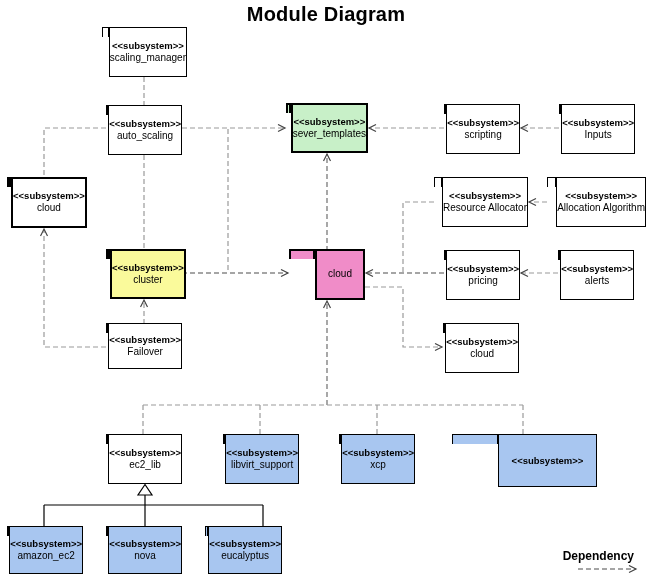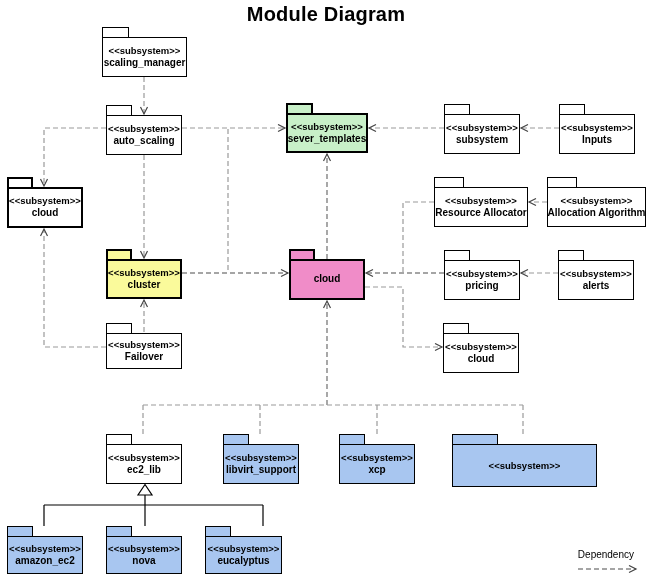--- a/index.html
+++ b/index.html
@@ -5,38 +5,38 @@
   html,body{margin:0;padding:0;background:#fff;}
   #canvas{
     position:relative;width:652px;height:583px;background:#ffffff;overflow:hidden;
     font-family:"Liberation Sans",sans-serif;
   }
   #title{
     position:absolute;left:0;top:3px;width:652px;text-align:center;
     font-size:20px;font-weight:bold;color:#000;letter-spacing:.2px;
   }
   #edges-svg{position:absolute;left:0;top:0;width:652px;height:583px;}
-  .pkg{position:absolute;display:flex;flex-direction:column;}
+  .pkg{position:absolute;display:flex;}
   .pkg .tab{
     box-sizing:border-box;height:10px;border:1px solid #000;border-bottom:none;background:#fff;
   }
   .pkg .pkg-body{
     box-sizing:border-box;flex:1;border:1px solid #000;background:#fff;
     display:flex;flex-direction:column;align-items:center;justify-content:center;
     text-align:center;color:#000;line-height:1.25;padding:1px 0;
   }
   .pkg .st{font-size:9.5px;font-weight:700;white-space:nowrap;}
-  .pkg .nm{font-size:10px;font-weight:700;white-space:nowrap;}
+  .pkg .nm{font-size:10px;font-weight:400;white-space:nowrap;}
   .textured .pkg-body,.textured .tab{
     background-image:repeating-linear-gradient(45deg,rgba(255,255,255,.28) 0 1px,transparent 1px 4px);
   }
   #legend{
     position:absolute;left:548px;top:549px;width:92px;text-align:right;color:#000;
   }
-  #legend .legend-label{font-size:10px;font-weight:400;padding-right:6px;}
+  #legend .legend-label{font-size:12px;font-weight:700;padding-right:6px;}
 </style>
 </head>
 <body>
 
 <div id="canvas">
 
   <svg id="edges-svg" width="652" height="583" viewBox="0 0 652 583" xmlns="http://www.w3.org/2000/svg">
     <defs>
       <marker id="arr" markerWidth="11" markerHeight="11" refX="8" refY="4.5" orient="auto" markerUnits="userSpaceOnUse">
         <path d="M1,1 L8,4.5 L1,8" fill="none" stroke="#444444" stroke-width="1.2"></path>
@@ -123,21 +123,21 @@
         <div class="tab" style="width: 26px; border-width: 2px; background: rgb(240, 140, 200);"></div>
         <div class="pkg-body" style="border-width: 2px; background: rgb(240, 140, 200);">
           <div class="st"></div>
           <div class="nm">cloud</div>
         </div>
       </div>
       <div class="pkg" style="left: 444px; top: 104px; width: 76px; height: 50px;">
         <div class="tab" style="width: 26px; border-width: 1px; background: rgb(255, 255, 255);"></div>
         <div class="pkg-body" style="border-width: 1px; background: rgb(255, 255, 255);">
           <div class="st">&lt;&lt;subsystem&gt;&gt;</div>
-          <div class="nm">subsystem</div>
+          <div class="nm">scripting</div>
         </div>
       </div>
       <div class="pkg" style="left: 559px; top: 104px; width: 76px; height: 50px;">
         <div class="tab" style="width: 26px; border-width: 1px; background: rgb(255, 255, 255);"></div>
         <div class="pkg-body" style="border-width: 1px; background: rgb(255, 255, 255);">
           <div class="st">&lt;&lt;subsystem&gt;&gt;</div>
           <div class="nm">Inputs</div>
         </div>
       </div>
       <div class="pkg" style="left: 434px; top: 177px; width: 94px; height: 50px;">

